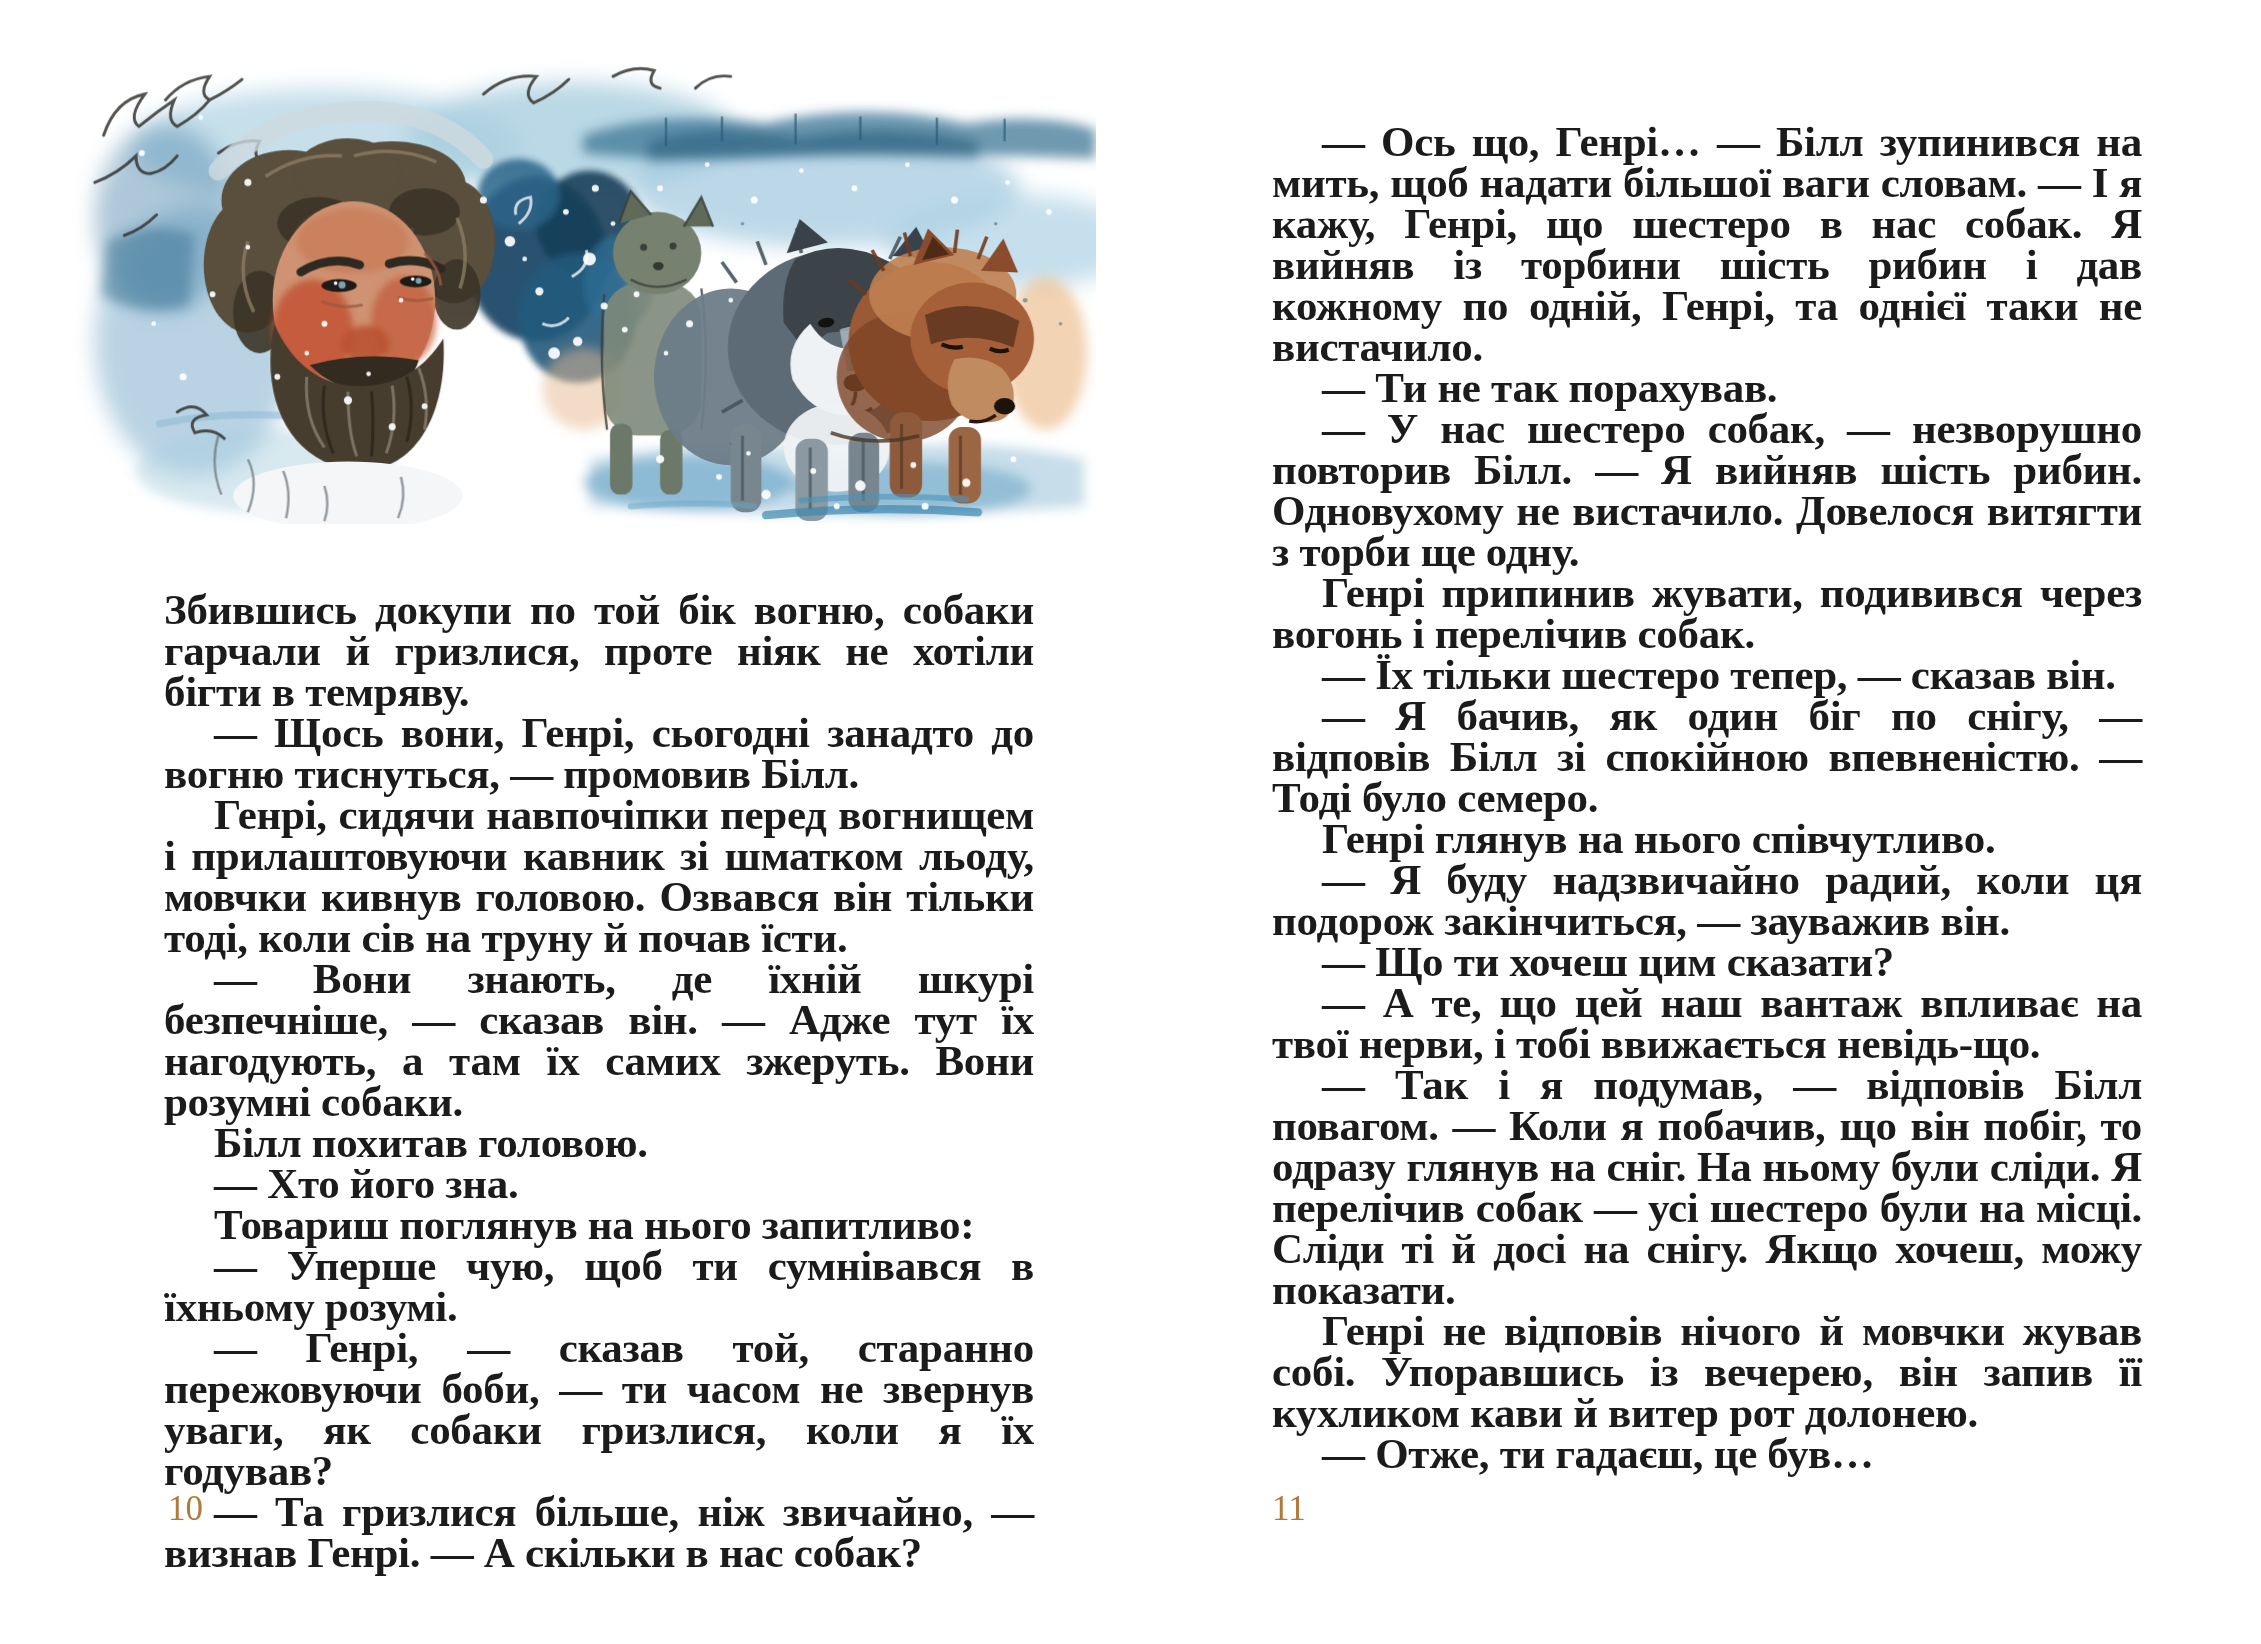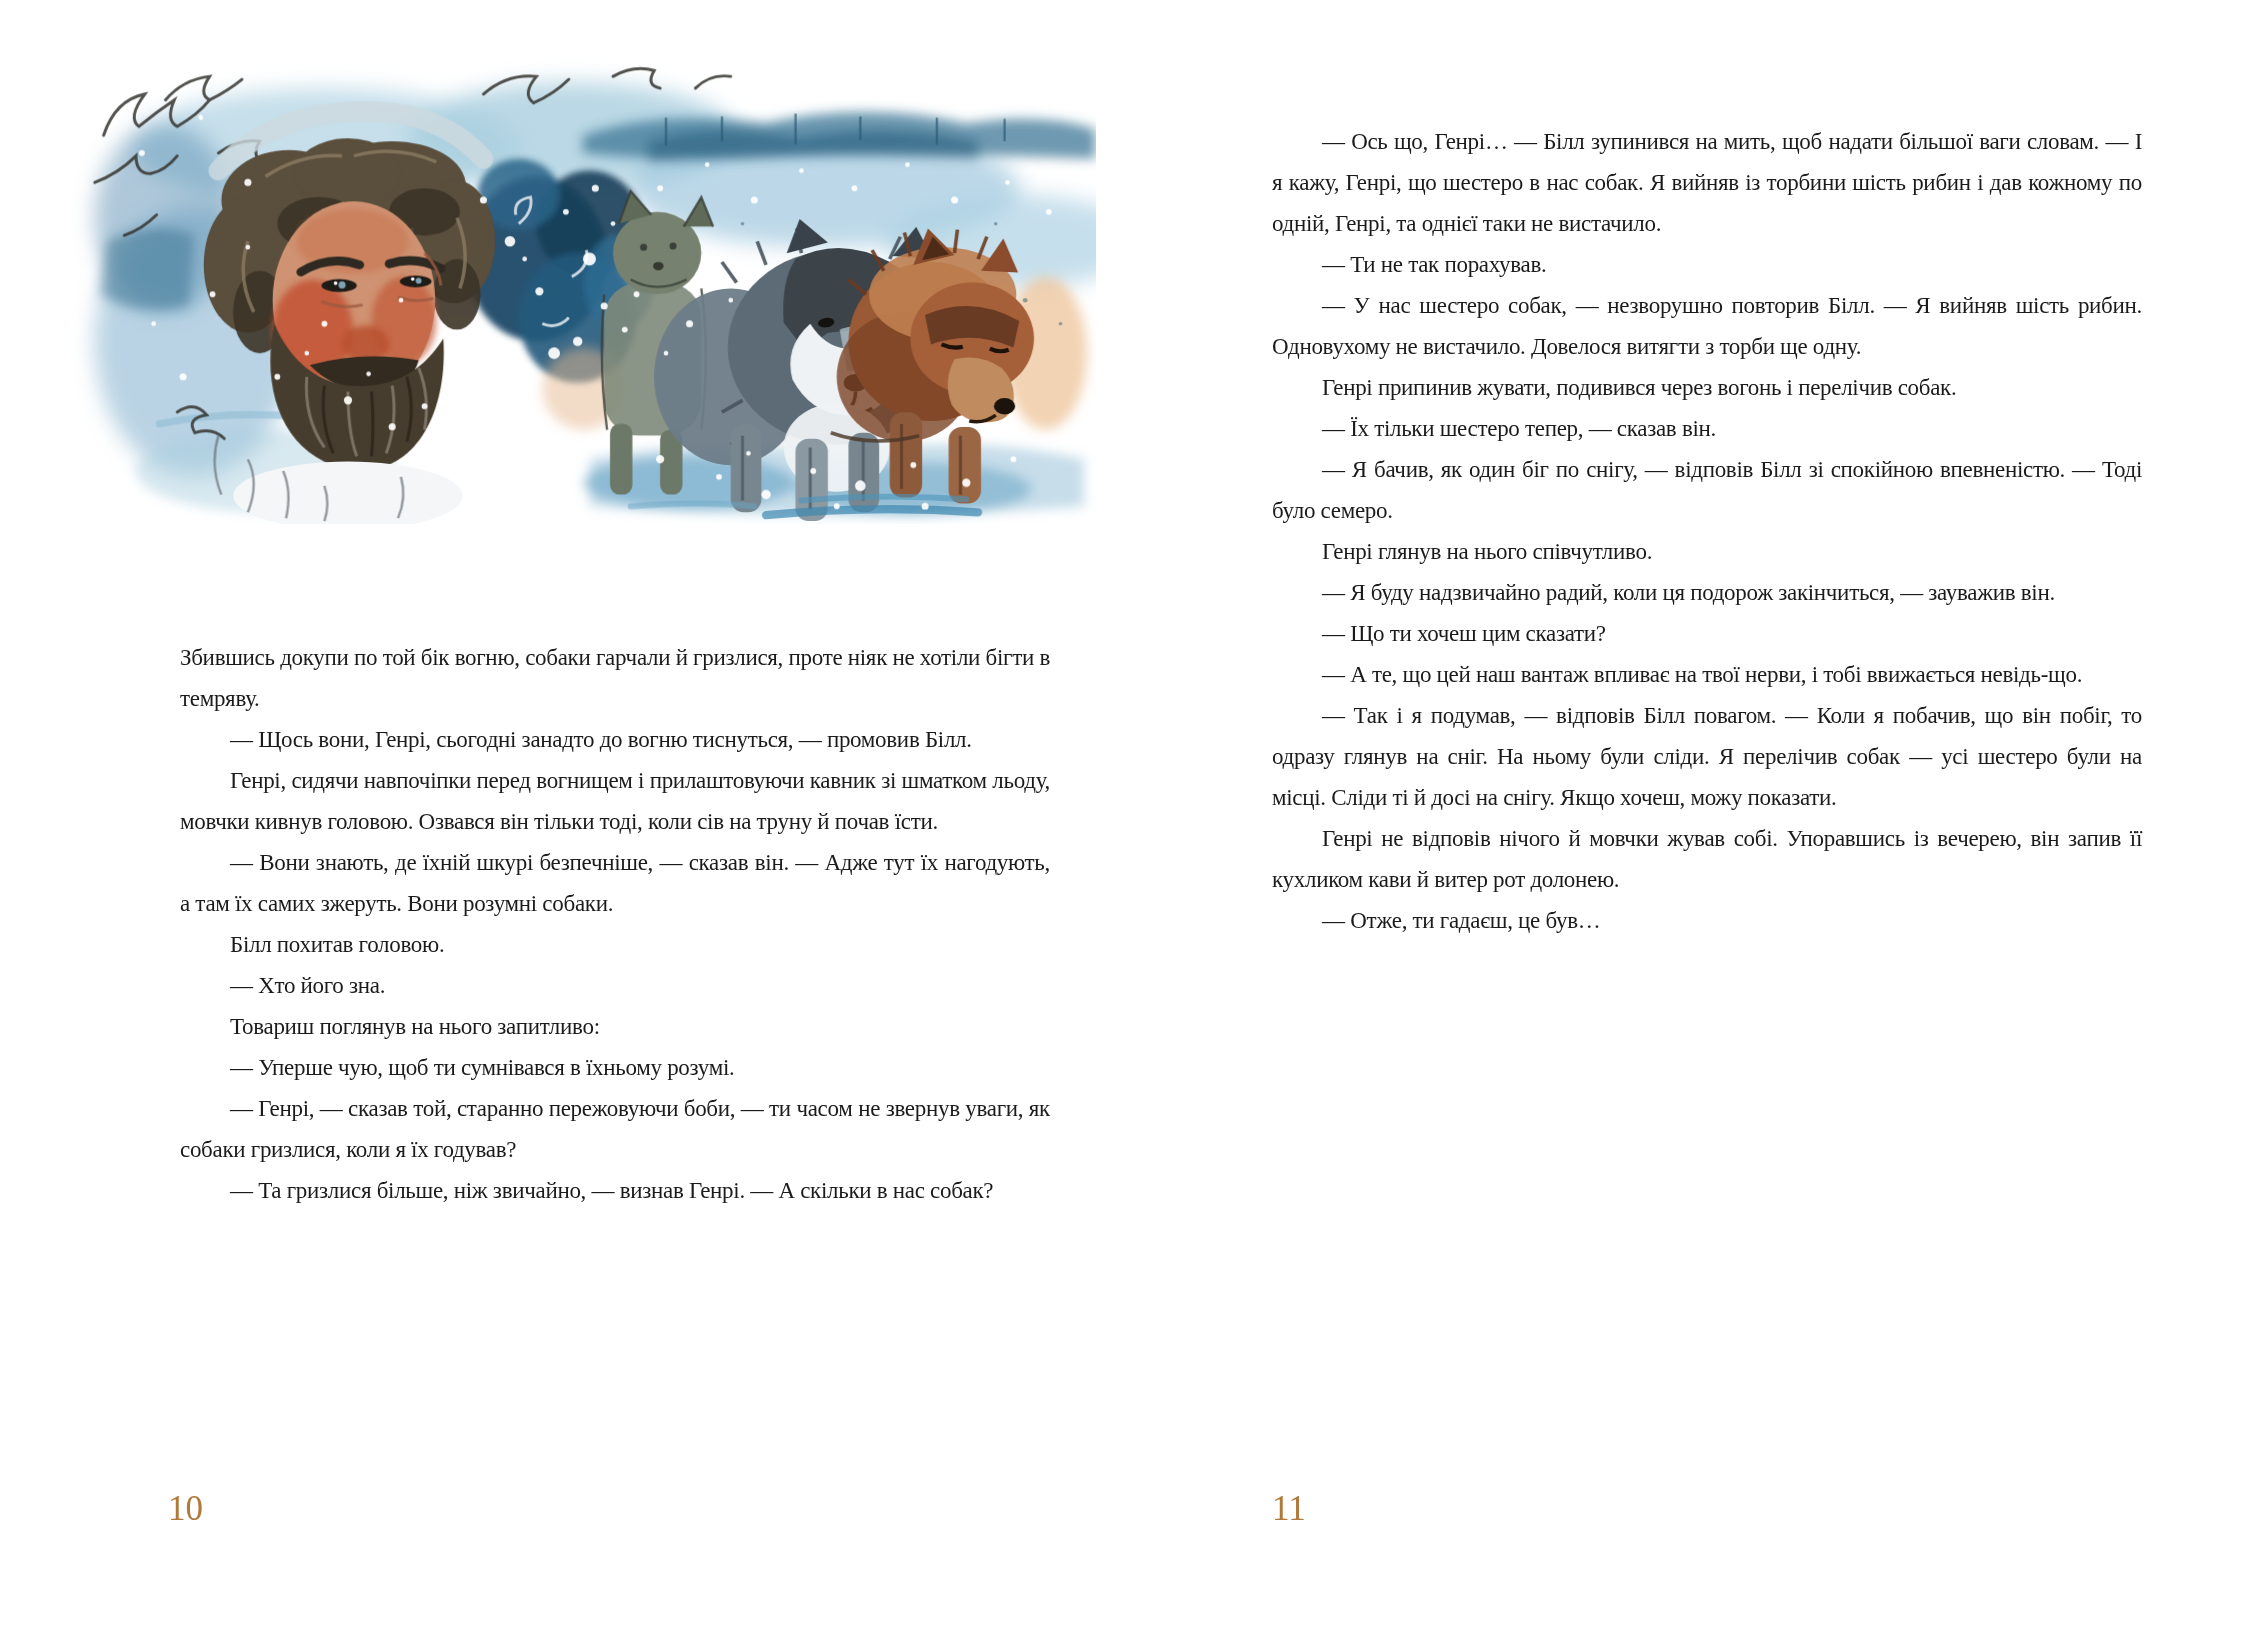--- a/index.html
+++ b/index.html
@@ -2,23 +2,23 @@
 <html lang="uk" style="font-size:9.4px"><head>
 <meta charset="utf-8">
 <style>
   html,body{margin:0;padding:0;background:#ffffff;}
   .spread{
     position:relative;width:2261px;height:1645px;background:#ffffff;
     overflow:hidden;font-family:"Liberation Serif",serif;
   }
   .illustration{position:absolute;left:71px;top:47px;width:1025px;height:477px;}
   .col{position:absolute;width:870px;color:#1b1b1b;}
-  .col p{margin:0;font-size:23px;line-height:41px;text-align:justify;letter-spacing:-0.3px;}
+  .col p{margin:0;font-size:43px;line-height:41px;text-align:justify;letter-spacing:-0.3px;font-weight:bold;}
   .col p.ind{text-indent:50px;}
-  .col-left{left:180px;top:589px;margin-top:48px;}
+  .col-left{left:164px;top:589px;}
   .col-right{left:1272px;top:121px;}
   .pnum{position:absolute;width:870px;font-size:35px;color:#b1793c;}
   .pnum-left{left:168px;top:1489px;}
   .pnum-right{left:1272px;top:1489px;}
 </style>
 </head>
 <body>
 
 <div class="spread">
 

